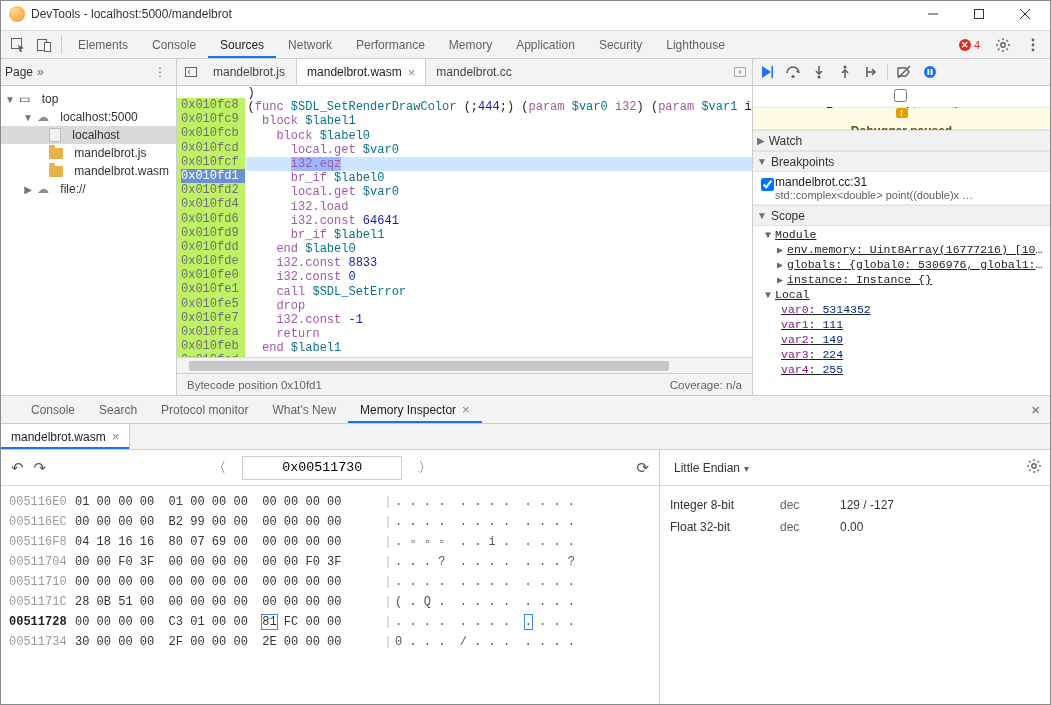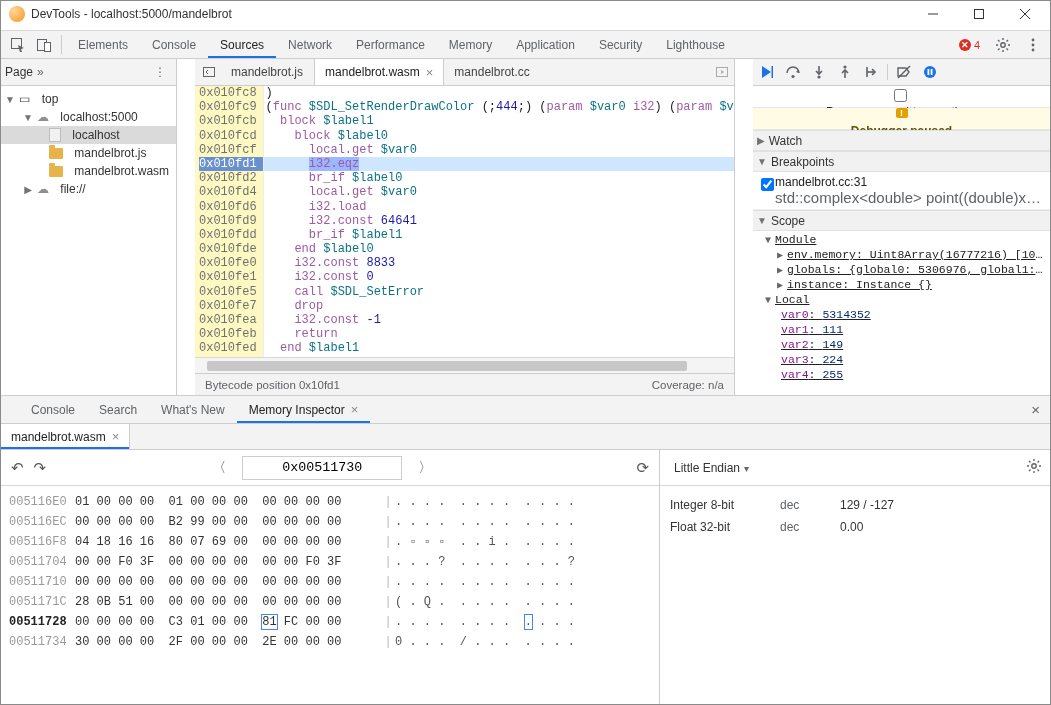--- a/index.html
+++ b/index.html
@@ -59,21 +59,21 @@
   .tb-sep { width:1px; background:var(--border); margin:4px 4px; }
   .tabs { display:flex; align-items:stretch; flex:1; }
   .tab { padding:0 12px; display:flex; align-items:center; color:var(--text-dim); cursor:default; }
   .tab.active { color:#222; box-shadow: inset 0 -2px 0 var(--accent); background:#fff0; }
   .tb-right { margin-left:auto; display:flex; align-items:center; padding-right:4px; gap:4px;}
   .errbadge { display:flex; align-items:center; gap:3px; color:#d93025; font-size:11px; padding:0 6px; }
   .errbadge .dot { width:12px; height:12px; border-radius:50%; background:#d93025; display:flex; align-items:center; justify-content:center; color:#fff; font-size:9px; font-weight:bold;}
   svg.icon { width:16px; height:16px; }
 
   
-  .workspace { display:flex; height:337px; border-bottom:1px solid var(--border);gap:18px; }
+  .workspace { display:flex; height:337px; border-bottom:1px solid var(--border); }
 
   
   .nav-col { width:176px; border-right:1px solid var(--border); display:flex; flex-direction:column; background:#fff; }
   .nav-head { height:27px; border-bottom:1px solid var(--border); display:flex; align-items:center; padding:0 4px; background:var(--panel-bg); }
   .nav-head .label { color:#333; }
   .nav-head .chev { margin-left:4px; color:#666; }
   .nav-head .kebab { margin-left:auto; color:#666; padding:0 6px;}
   .tree { padding:4px 0; font-size:12px; color:#333; overflow:auto; }
   .tree-row { height:18px; display:flex; align-items:center; padding-left:4px; gap:4px; white-space:nowrap;}
   .tree-row.sel { background:#dadada; }
@@ -86,21 +86,21 @@
 
   
   .src-col { flex:1; min-width:0; border-right:1px solid var(--border); display:flex; flex-direction:column; }
   .src-tabs { height:27px; border-bottom:1px solid var(--border); background:var(--panel-bg); display:flex; align-items:stretch; padding-left:2px; }
   .src-tabs .nav-btn { width:24px; display:flex; align-items:center; justify-content:center; color:#666;}
   .src-tabs .file-tab { display:flex; align-items:center; gap:6px; padding:0 10px; color:#444; border-right:1px solid transparent;}
   .src-tabs .file-tab.active { background:#fff; border-left:1px solid var(--border); border-right:1px solid var(--border); box-shadow: inset 0 -1px 0 #fff, inset 0 2px 0 transparent; color:#222;}
   .close-x { color:#888; font-size:13px; }
   .src-body { flex:1; overflow:hidden; position:relative; }
   .code { font-family:var(--mono); font-size:12px; line-height:14.2px; display:flex; height:100%; }
-  .gutter { background:#fef9c3; border-right:1px solid #eee; color:#707070; text-align:right; padding:0 6px 0 4px; }
+  .gutter { background:#bef264; border-right:1px solid #eee; color:#707070; text-align:right; padding:0 6px 0 4px;margin-top:12px; }
   .gutter div, .lines div { height:14.2px; white-space:pre; }
   .lines { flex:1; overflow:auto; position:relative;}
   .lines .row { padding-left:2px; }
   .lines .row.hl { background:var(--highlight-line); }
   .gutter .ghl { background:#6a91cf; color:#fff; padding-right:6px; margin-right:-6px;}
   .kw { color:#9e5aa2; }
   .num { color:#1a1aa6; }
   .ident { color:#0b7285; }
   .hltok { background:#9bb7ff; }
   .hscroll { height:16px; border-top:1px solid var(--border-soft); background:#f4f4f4; display:flex; align-items:center;}
@@ -116,21 +116,21 @@
   .dbg-toolbar .sep { width:1px; height:16px; background:var(--border); }
   .pane-row { height:22px; border-bottom:1px solid #e7e7e7; display:flex; align-items:center; padding:0 6px; background:#fff;flex-direction:column;}
   .pane-row input[type=checkbox]{margin-right:6px;}
   .yellow-row { background:var(--yellow-bg); font-weight:bold; color:#5f5305; display:flex; align-items:center; gap:6px;}
   .yellow-row .warn { width:12px;height:12px;background:#e2a100;border-radius:2px;display:flex;align-items:center;justify-content:center;color:#fff;font-size:9px;}
   .section-head { height:21px; border-top:1px solid #e1e1e1; border-bottom:1px solid #e1e1e1; background:#f1f1f1; display:flex; align-items:center; padding:0 4px; gap:4px; color:#333;}
   .section-head .tw2 { color:#737373; font-size:10px;}
   .dbg-body { flex:1; overflow:auto; font-family:var(--mono); font-size:11.5px;text-decoration:underline; }
   .bp-entry { padding:3px 6px 3px 22px; position:relative; border-bottom:1px solid #eee; background:#fff;}
   .bp-entry input{position:absolute; left:4px; top:3px;}
-  .bp-sub { color:#5f6367; font-size:15px; white-space:nowrap; overflow:hidden; text-overflow:ellipsis;}
+  .bp-sub { color:#5f6367; font-size:11px; white-space:nowrap; overflow:hidden; text-overflow:ellipsis;}
   .scope-tree { padding:1px 0; font-family:var(--mono); font-size:11.5px; }
   .scope-tree .srow { padding:1px 4px 1px 12px; white-space:nowrap; overflow:hidden; text-overflow:ellipsis;}
   .scope-tree .lbl { color:#881391; }
   .scope-tree .val { color:#062873; }
   .scope-tree .arr { color:#666; font-size:10px; display:inline-block; width:10px;}
 
   
   .drawer { flex:1; display:flex; flex-direction:column; min-height:0; }
   .drawer-tabs { height:28px; background:var(--panel-bg); border-bottom:1px solid var(--border); display:flex; align-items:stretch; padding-left:18px;}
   .drawer-tabs .dtab { padding:0 12px; display:flex; align-items:center; gap:6px; color:var(--text-dim);}
@@ -425,20 +425,21 @@
           </div>
       </div>
     </div>
   </div>
 </div>
 
 <div class="drawer">
   <div class="drawer-tabs">
     <div class="dtab">Console</div>
     <div class="dtab">Search</div>
+    <div class="dtab">Protocol monitor</div>
     <div class="dtab">What's New</div>
     <div class="dtab active">
         <span>Memory Inspector</span>
         <span class="close-x">×</span>
       </div>
     <div class="dclose">×</div>
   </div>
   <div class="mi-filetabs">
     <div class="ftab">
         <span>mandelbrot.wasm</span>

